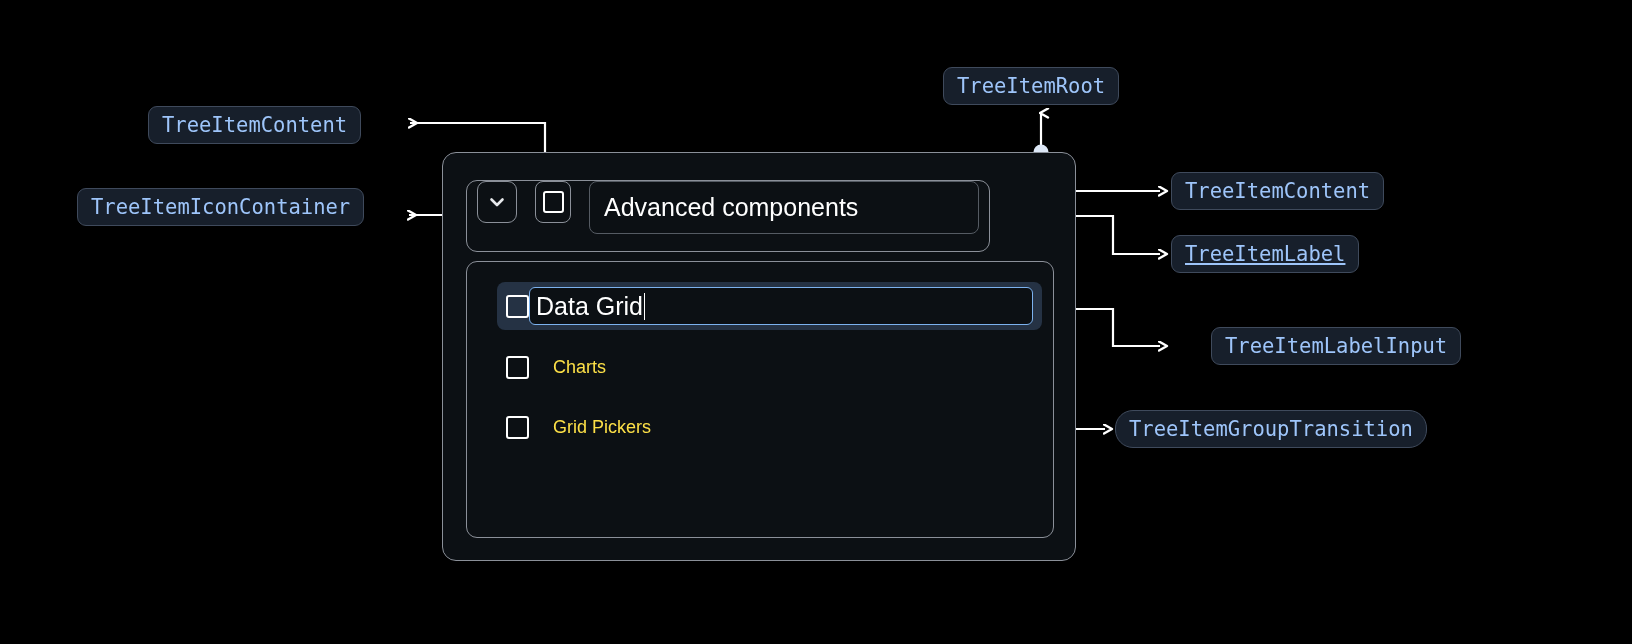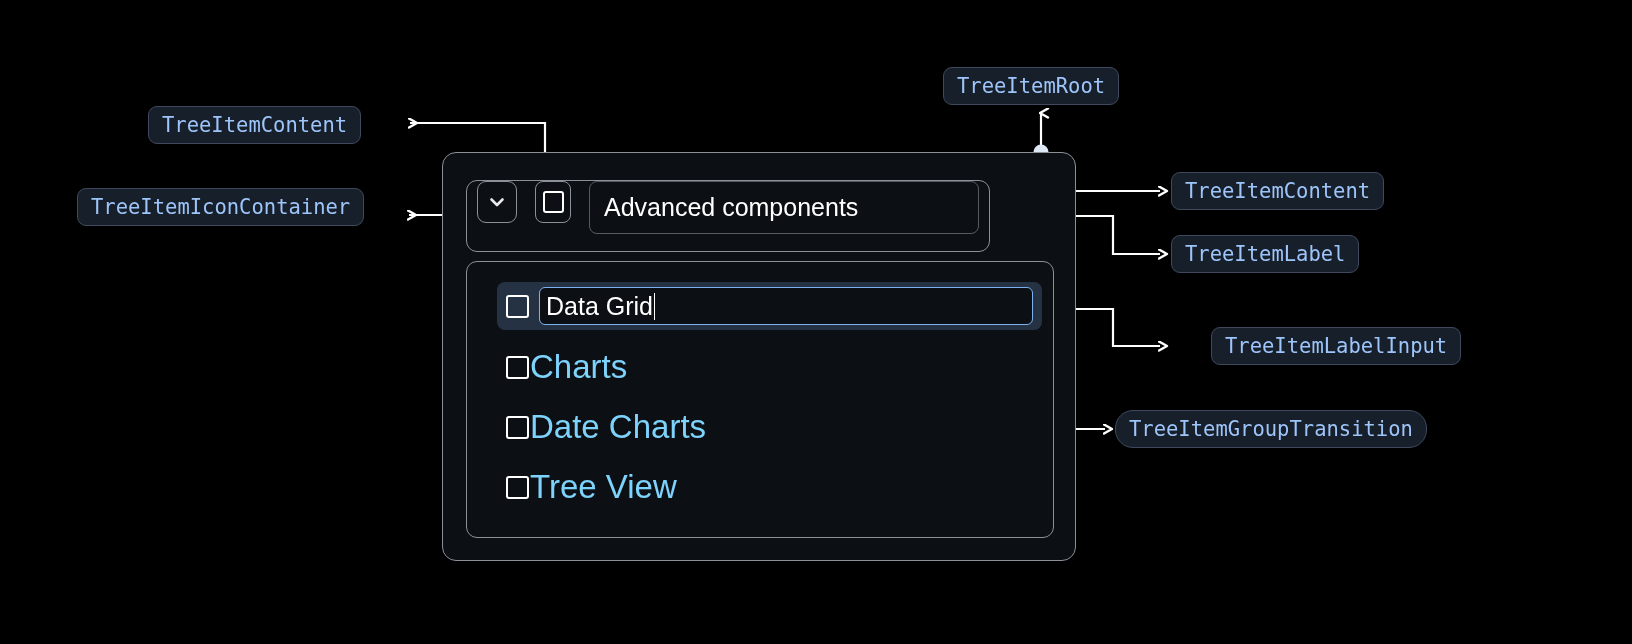--- a/index.html
+++ b/index.html
@@ -141,37 +141,36 @@
   .tree-row .cb {
     width: 23px;
     height: 23px;
     box-sizing: border-box;
     border: 2.5px solid #ffffff;
     border-radius: 3px;
     margin-left: 39px;
     flex: none;
   }
   .tree-row .txt {
-    margin-left: 1px;
-    color: #7dd3fc;
-    font-size: 33px;
+    margin-left: 24px;
+    color: #fde047;
+    font-size: 18px;
     white-space: nowrap;
   }
 
   .tree-row.selected {
     background: #253244;
     margin-left: 30px;
     margin-right: 11px;
     border-radius: 8px;
     height: 48px;
   }
   .tree-row.selected .cb { margin-left: 9px; }
 
   .edit-input {
-    margin-left: 10px;
     margin-right: 9px;
     flex: 1;
     height: 38px;
     box-sizing: border-box;
     border: 1.5px solid #7cb2ef;
     border-radius: 6px;
     background: #0c1014;
     color: #ffffff;
     font-family: "Liberation Sans", sans-serif;
     font-size: 25px;
@@ -244,21 +243,21 @@
   </svg>
 
   <div class="chip" style="left:148px;  top:106px;">TreeItemContent</div>
 
   <div class="chip" style="left:77px;   top:188px;">TreeItemIconContainer</div>
 
   <div class="chip" style="left:943px;  top:67px;">TreeItemRoot</div>
 
   <div class="chip" style="left:1171px; top:172px;">TreeItemContent</div>
 
-  <div class="chip" style="left:1171px; top:235px;">TreeItemLabel</div>
+  <div class="chip" style="left:1171px; top:235px;text-decoration:underline;">TreeItemLabel</div>
 
   <div class="chip" style="left:1171px; top:327px;margin-left:40px;">TreeItemLabelInput</div>
 
   <div class="chip" style="left:1115px; top:410px;border-radius:18px;">TreeItemGroupTransition</div>
 
   <div id="root-box">
 
     <div id="content-box">
 
       <div class="icon-container">
@@ -286,24 +285,20 @@
         </div>
       </div>
 
       <div class="tree-row">
         <span class="cb"></span>
         <span class="txt">Charts</span>
       </div>
 
       <div class="tree-row">
         <span class="cb"></span>
-        <span class="txt">Date Charts</span>
-      </div>
-
-      <div class="tree-row">
-        <span class="cb"></span>
-        <span class="txt">Tree View</span>
-      </div>
+        <span class="txt">Grid Pickers</span>
+      </div>
+
 
     </div>
   </div>
 
 </div>
 
 </body></html>

